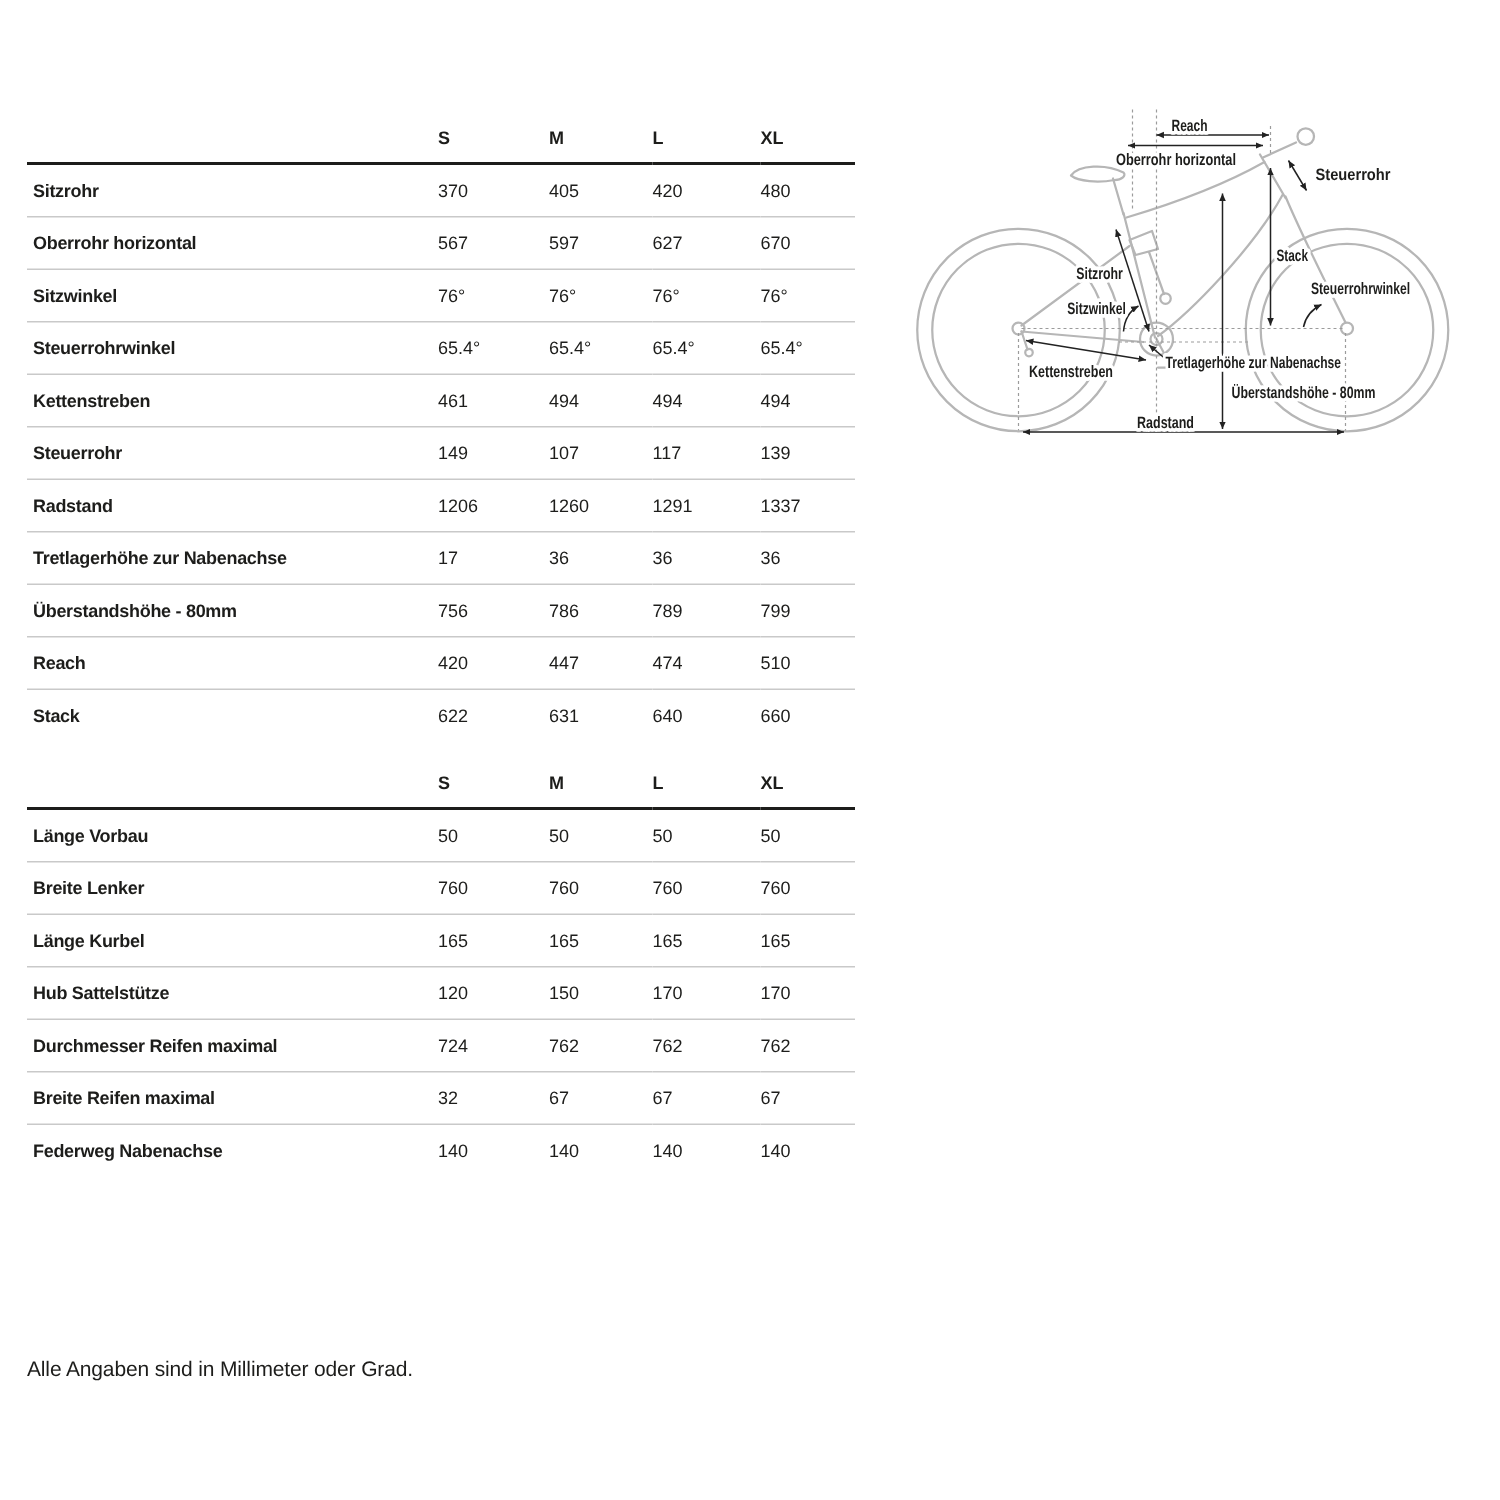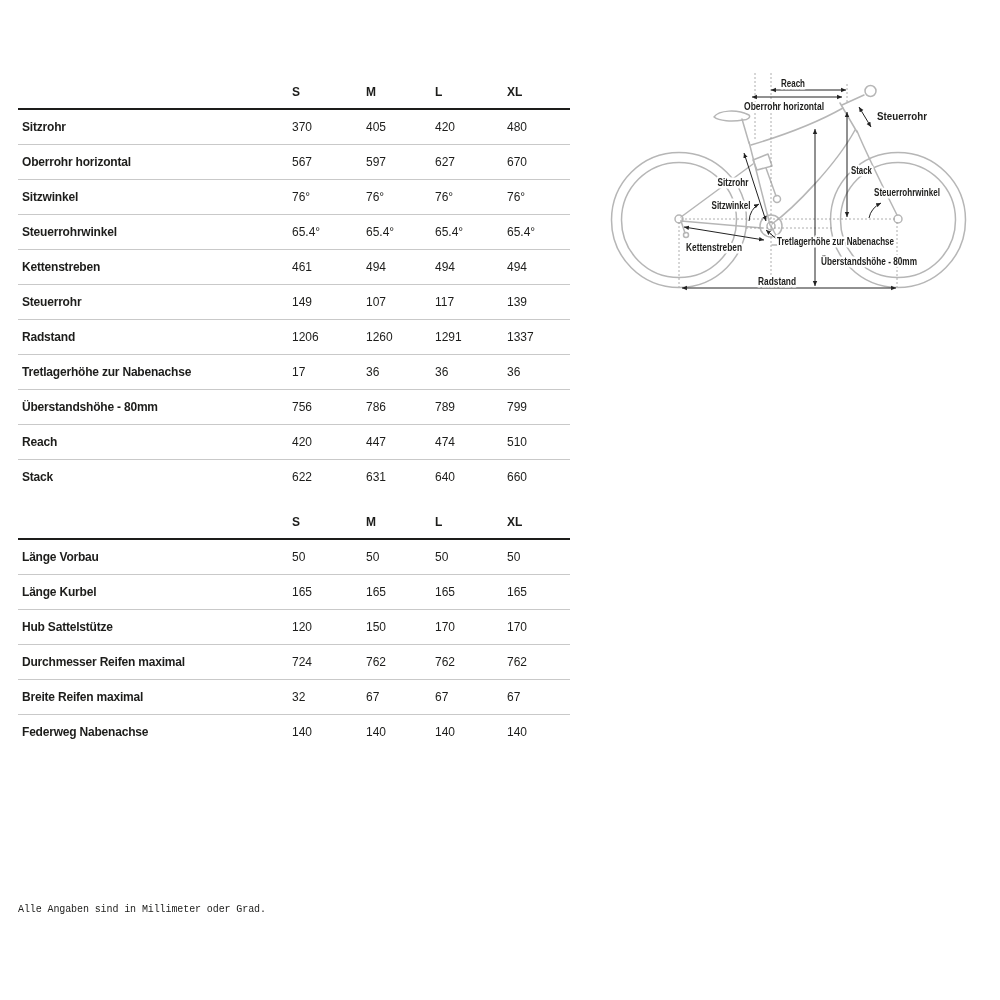--- a/index.html
+++ b/index.html
@@ -14,21 +14,21 @@
     font-size:12px;font-weight:700;text-align:left;vertical-align:bottom;
     padding:6px 0 9px 0;line-height:13px;border-bottom:2px solid #1d1d1b;color:#1d1d1b;
   }
   table.geo td{
     height:34px;font-size:12px;vertical-align:middle;border-bottom:1px solid #c9c9c9;
     color:#1d1d1b;padding:0;
   }
   table.geo td.rowlabel{font-weight:700;padding-left:4px;letter-spacing:-0.2px;}
   table.geo tbody tr:last-child td{border-bottom:none;}
   .footnote{
-    position:absolute;left:18px;top:904px;font-size:10px;color:#1d1d1b;letter-spacing:-0.1px;font-family:Liberation Mono, monospace;
+    position:absolute;left:18px;top:904px;font-size:14px;color:#1d1d1b;letter-spacing:-0.1px;
   }
   svg.diagram{position:absolute;left:600px;top:55px;}
   svg.diagram text{
     font-family:"Liberation Sans",sans-serif;font-size:11px;font-weight:700;fill:#1d1d1b;
     paint-order:stroke;stroke:#ffffff;stroke-width:5px;stroke-linejoin:round;
   }
   .bike{stroke:#b6b6b6;fill:none;stroke-width:1.5;stroke-linecap:round;stroke-linejoin:round;}
   .meas{stroke:#222222;fill:none;stroke-width:1;}
   .dash{stroke:#9b9b9b;fill:none;stroke-width:0.8;stroke-dasharray:2 2;}
 </style>
@@ -152,20 +152,27 @@
           <th>XL</th>
         </tr>
       </thead>
     <tbody>
         <tr>
           <td class="rowlabel">Länge Vorbau</td>
           <td>50</td>
           <td>50</td>
           <td>50</td>
           <td>50</td>
+        </tr>
+        <tr>
+          <td class="rowlabel">Breite Lenker</td>
+          <td>760</td>
+          <td>760</td>
+          <td>760</td>
+          <td>760</td>
         </tr>
         <tr>
           <td class="rowlabel">Länge Kurbel</td>
           <td>165</td>
           <td>165</td>
           <td>165</td>
           <td>165</td>
         </tr>
         <tr>
           <td class="rowlabel">Hub Sattelstütze</td>

